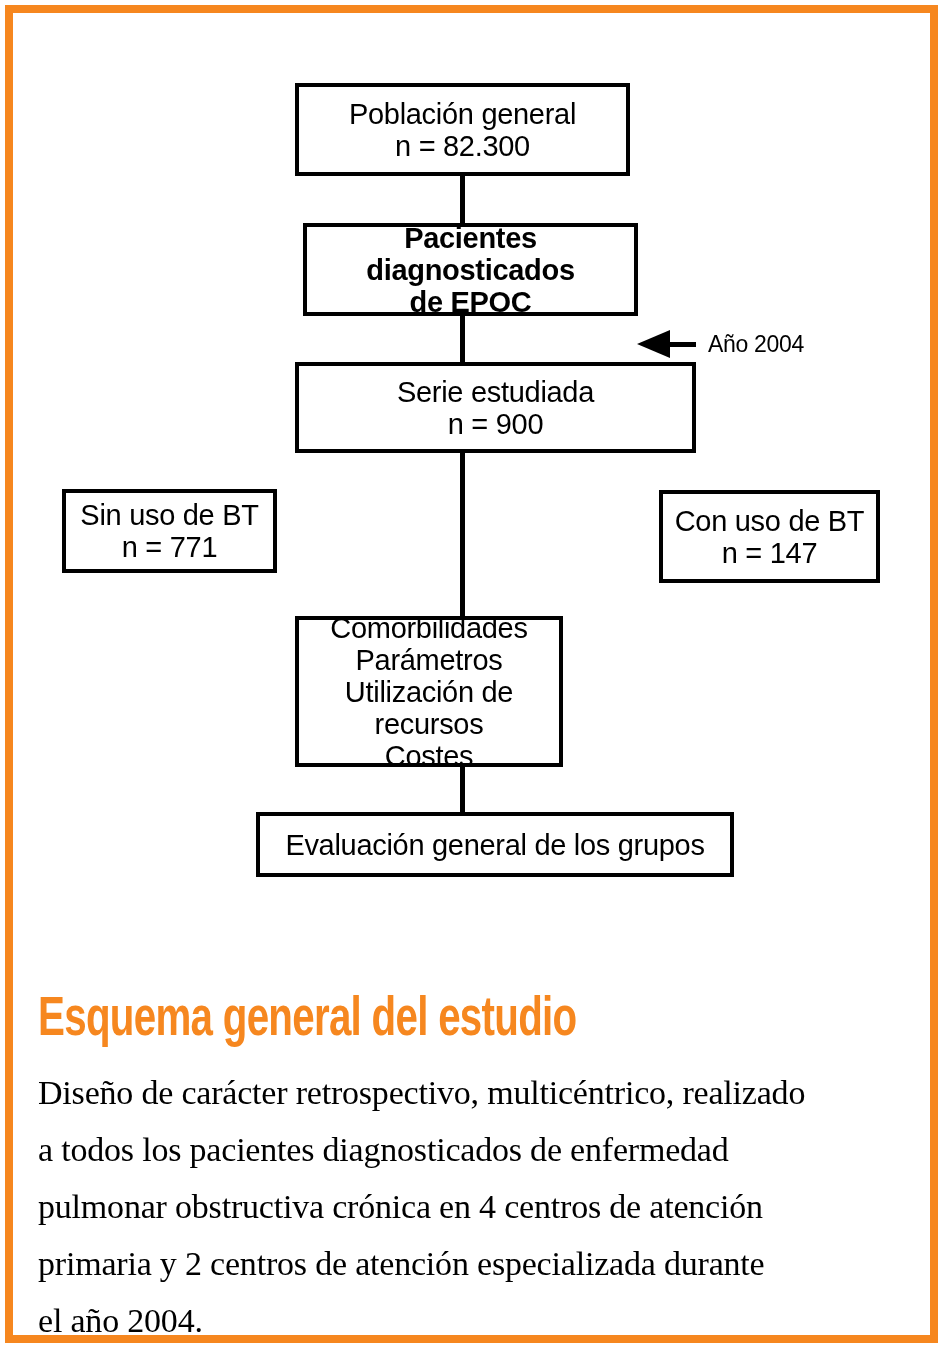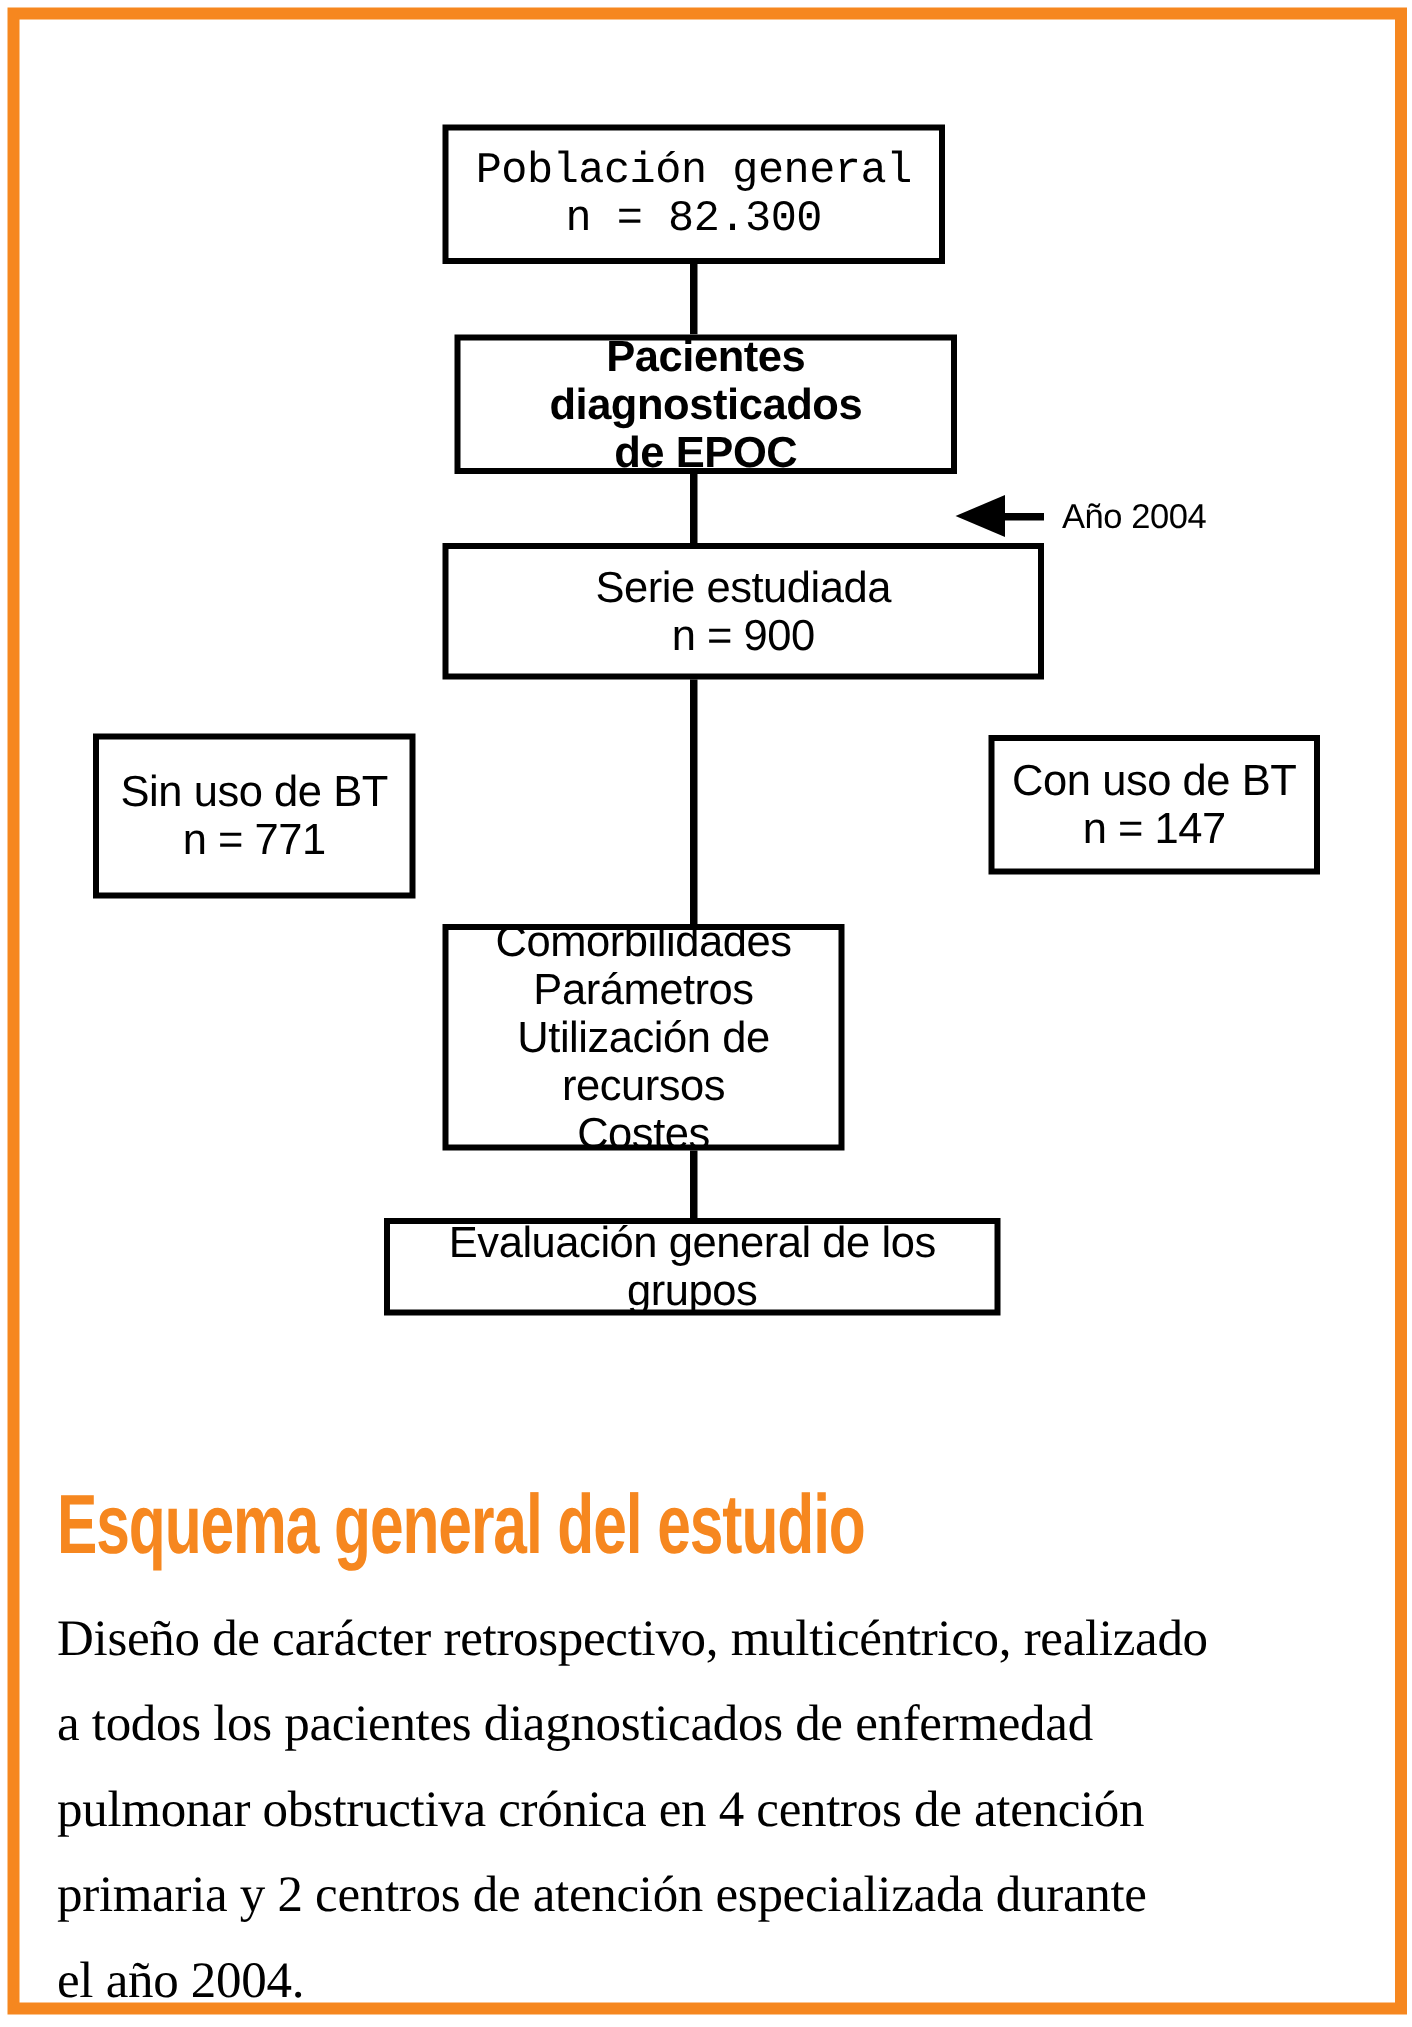--- a/index.html
+++ b/index.html
@@ -25,27 +25,27 @@
     background: #ffffff;
     display: flex;
     align-items: center;
     justify-content: center;
     text-align: center;
     font-size: 29px;
     line-height: 32px;
     letter-spacing: -0.3px;
     white-space: pre-line;
   }
-  .box-poblacion      { left: 295px; top:  83px; width: 335px; height:  93px; font-family: Liberation Mono, monospace; }
+  .box-poblacion      { left: 295px; top:  83px; width: 335px; height:  93px; }
   .box-diagnosticados { left: 303px; top: 223px; width: 335px; height:  93px; font-weight: bold; }
   .box-serie          { left: 295px; top: 362px; width: 401px; height:  91px; }
-  .box-sin-uso        { left:  62px; top: 489px; width: 215px; height:  110px; }
+  .box-sin-uso        { left:  62px; top: 489px; width: 215px; height:  84px; }
   .box-con-uso        { left: 659px; top: 490px; width: 221px; height:  93px; }
   .box-comorbilidades { left: 295px; top: 616px; width: 268px; height: 151px; }
-  .box-evaluacion     { left: 256px; top: 812px; width: 411px; height:  65px; }
+  .box-evaluacion     { left: 256px; top: 812px; width: 478px; height:  65px; }
   .connector {
     position: absolute;
     left: 460px; width: 5px;
     background: var(--ink);
   }
   .conn-1 { top: 176px; height:  47px; }
   .conn-2 { top: 316px; height:  46px; }
   .conn-3 { top: 453px; height: 163px; }
   .conn-4 { top: 767px; height:  45px; }
   .annotation {

